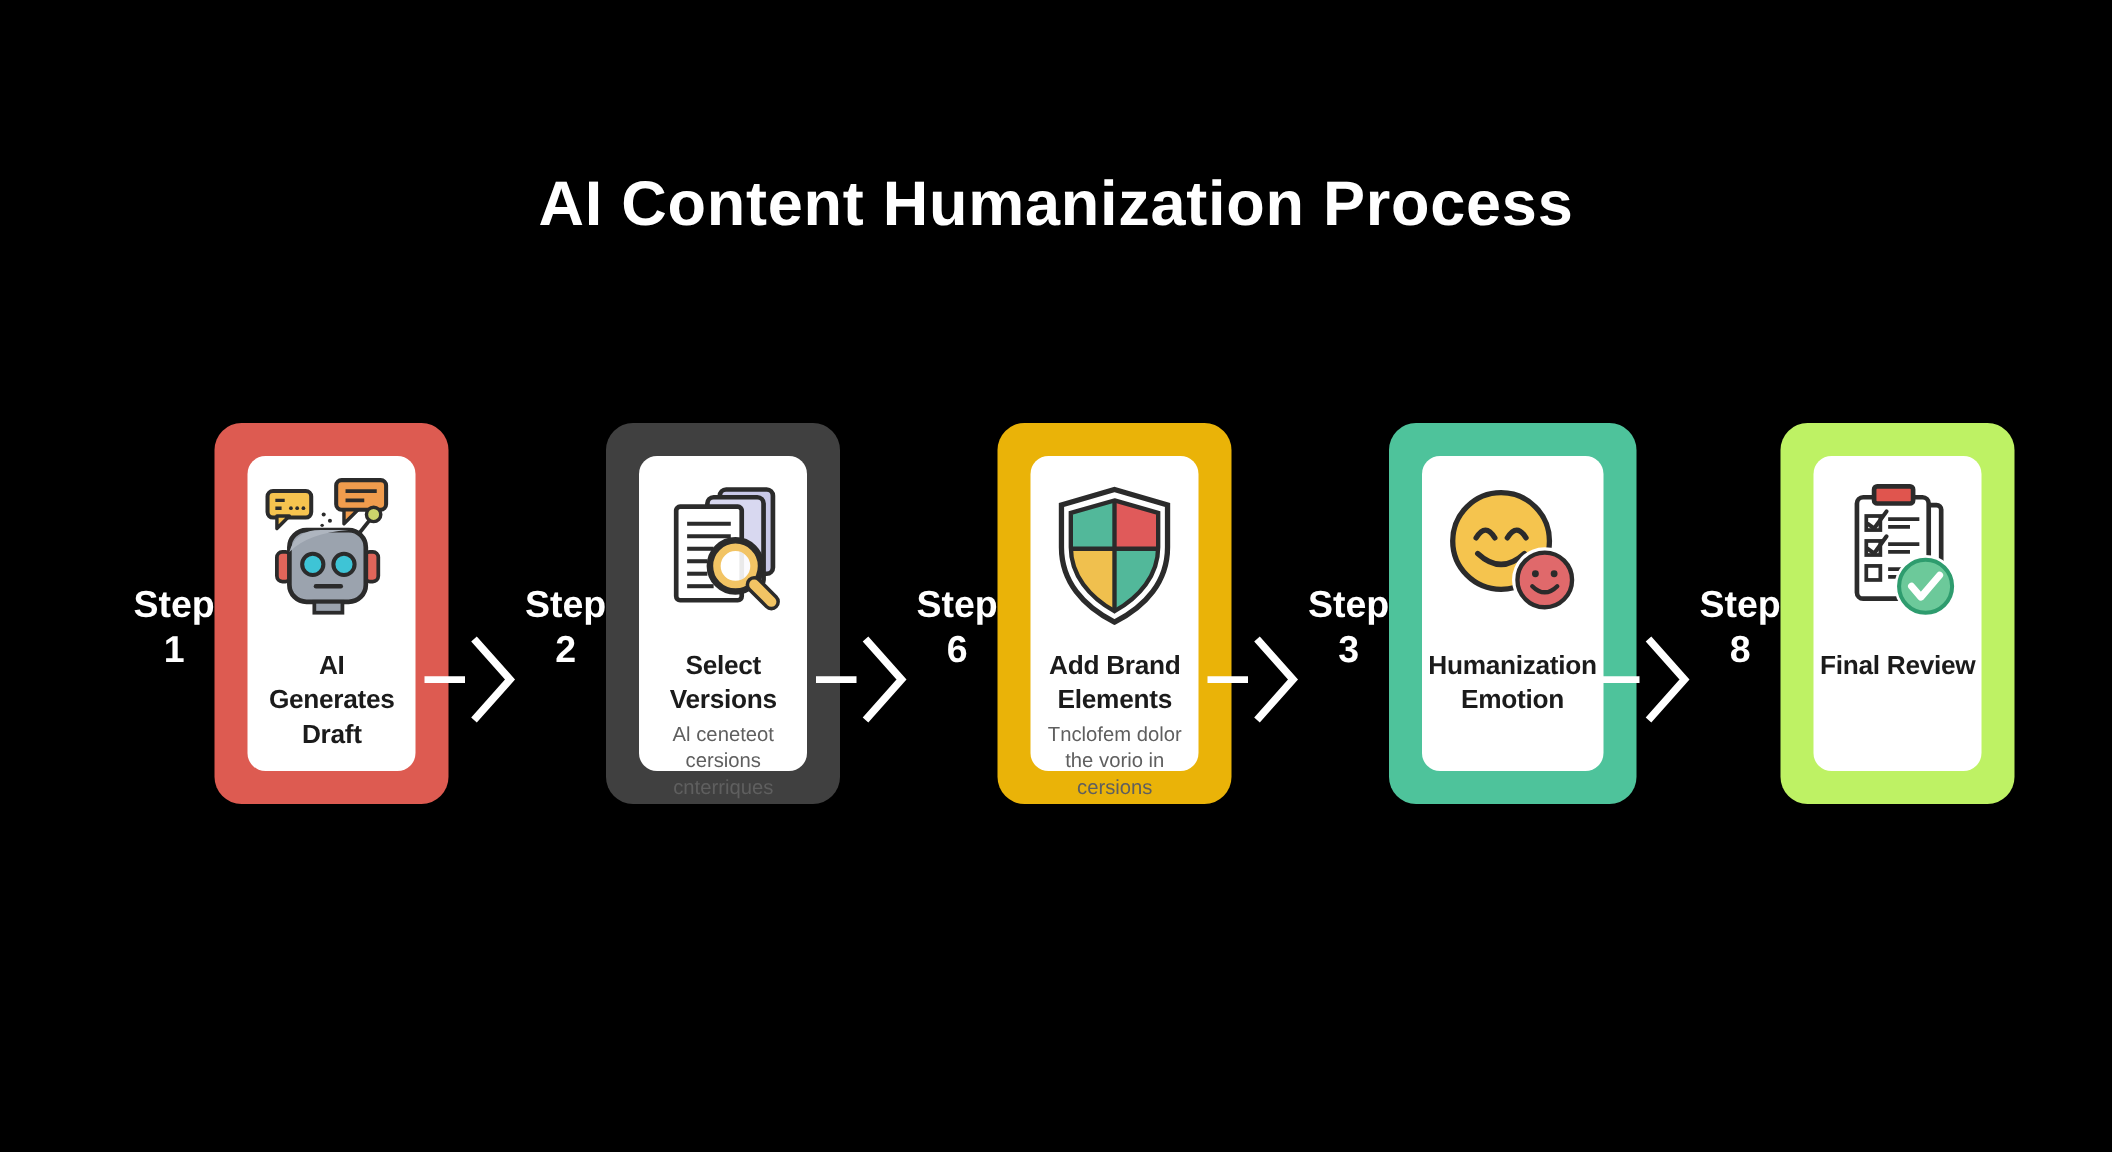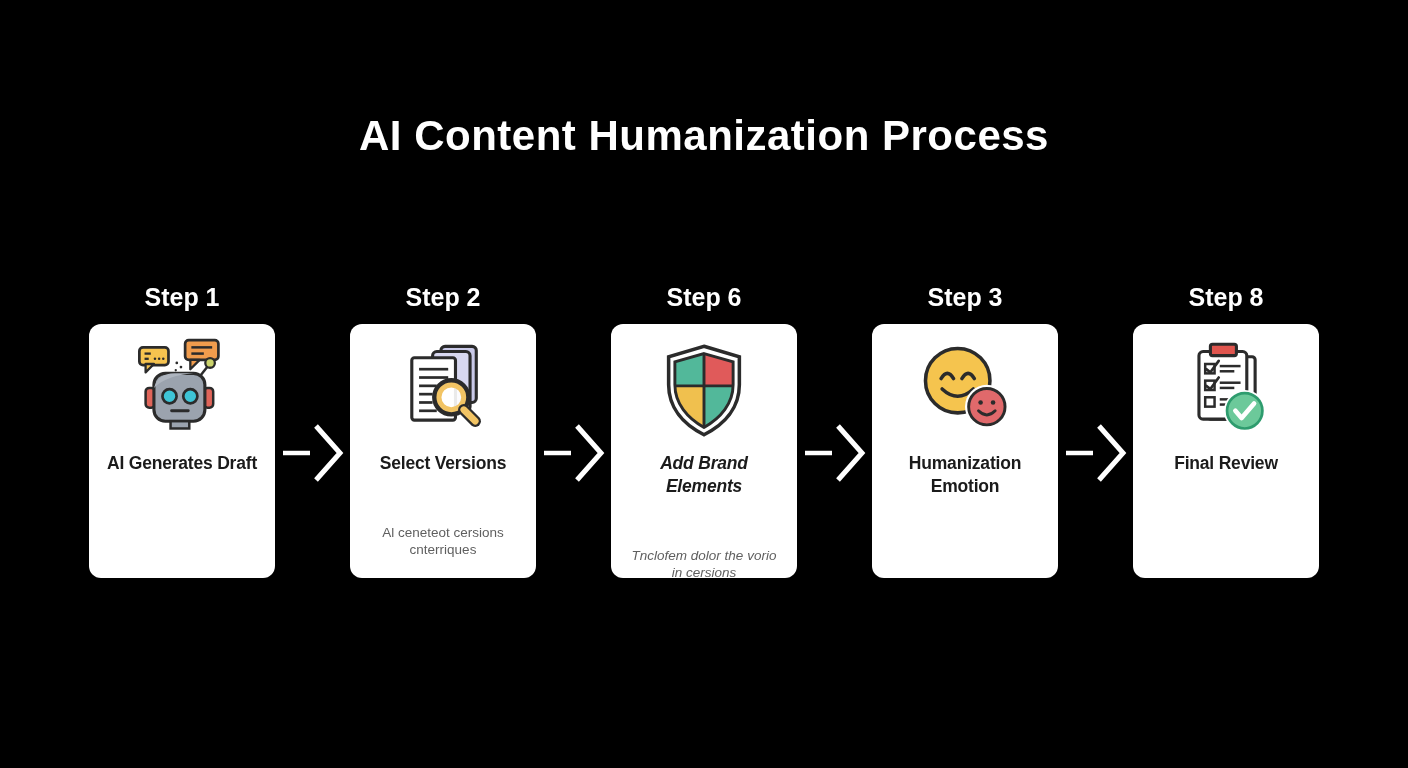--- a/index.html
+++ b/index.html
@@ -23,38 +23,38 @@
   .steps-row{
     position:absolute;
     top:282px;left:0;right:0;
     display:flex;
     justify-content:center;
     align-items:flex-start;
   }
   .step-col{
     width:186px;
     display:flex;
-    flex-direction:column;
+    flex-direction:row;
     align-items:center;
   }
   .step-label{
     color:#fff;
     font-size:25px;
     font-weight:700;
     height:30px;
     line-height:30px;
     margin-bottom:12px;
     text-align:center;
   }
   .step-card{
     width:186px;
     height:254px;
     border-radius:18px;
     box-sizing:border-box;
-    padding:0;
+    padding:22px;
   }
   .card-inner{
     background:#fff;
     border-radius:12px;
     width:100%;
     height:100%;
     box-sizing:border-box;
     display:flex;
     flex-direction:column;
     align-items:center;
@@ -78,21 +78,20 @@
     text-align:center;
     margin:2px 0 3px 0;
     max-width:162px;
   }
   .card-subtitle{
     color:#5f5f5f;
     font-size:13.5px;
     line-height:1.3;
     text-align:center;
     max-width:152px;
-    margin-top:46px;
   }
   .arrow-col{
     width:75px;
     display:flex;
     justify-content:center;
     margin-top:140px;
   }
 </style>
 </head>
 <body style="background: rgb(0, 0, 0);">
@@ -150,21 +149,21 @@
 
   <div class="arrow-col">
     <svg width="66" height="62" viewBox="0 0 66 62">
       <line x1="3" y1="31" x2="30" y2="31" stroke="#fff" stroke-width="4.5"></line>
       <polyline points="36,4 60,31 36,58" fill="none" stroke="#fff" stroke-width="5"></polyline>
     </svg>
   </div>
 
   <div class="step-col">
     <div class="step-label">Step 2</div>
-    <div class="step-card" style="background: #7dd3fc;">
+    <div class="step-card" style="background: #404040;">
       <div class="card-inner">
         <div class="icon-wrap">
           <svg viewBox="0 0 100 100">
             <rect x="48" y="8" width="34" height="54" rx="4" fill="#C9C9E8" stroke="#2b2b2b" stroke-width="3"></rect>
             <rect x="40" y="13" width="36" height="57" rx="4" fill="#D8D8F0" stroke="#2b2b2b" stroke-width="3"></rect>
             <rect x="20" y="19" width="42" height="60" rx="2.5" fill="#fff" stroke="#2b2b2b" stroke-width="3"></rect>
             <line x1="27" y1="30" x2="55" y2="30" stroke="#2b2b2b" stroke-width="2.6"></line>
             <line x1="27" y1="38" x2="55" y2="38" stroke="#2b2b2b" stroke-width="2.6"></line>
             <line x1="27" y1="46" x2="44" y2="46" stroke="#2b2b2b" stroke-width="2.6"></line>
             <line x1="27" y1="54" x2="40" y2="54" stroke="#2b2b2b" stroke-width="2.6"></line>
@@ -186,21 +185,21 @@
 
   <div class="arrow-col">
     <svg width="66" height="62" viewBox="0 0 66 62">
       <line x1="3" y1="31" x2="30" y2="31" stroke="#fff" stroke-width="4.5"></line>
       <polyline points="36,4 60,31 36,58" fill="none" stroke="#fff" stroke-width="5"></polyline>
     </svg>
   </div>
 
   <div class="step-col">
     <div class="step-label">Step 6</div>
-    <div class="step-card" style="background: #a16207; font-style: italic;">
+    <div class="step-card" style="background: #eab308;">
       <div class="card-inner">
         <div class="icon-wrap">
           <svg viewBox="0 0 100 100">
             <defs>
               <clipPath id="shieldClip">
                 <path d="M50 15 L78 23 V45 C78 63 66 77 50 86 C34 77 22 63 22 45 V23 Z"></path>
               </clipPath>
             </defs>
             <path d="M50 8 L84 18 V45 C84 67 70 83 50 93 C30 83 16 67 16 45 V18 Z" fill="#fff" stroke="#2b2b2b" stroke-width="3.4"></path>
             <g clip-path="url(#shieldClip)">
@@ -252,21 +251,21 @@
 
   <div class="arrow-col">
     <svg width="66" height="62" viewBox="0 0 66 62">
       <line x1="3" y1="31" x2="30" y2="31" stroke="#fff" stroke-width="4.5"></line>
       <polyline points="36,4 60,31 36,58" fill="none" stroke="#fff" stroke-width="5"></polyline>
     </svg>
   </div>
 
   <div class="step-col">
     <div class="step-label">Step 8</div>
-    <div class="step-card" style="background: #0c4a6e;">
+    <div class="step-card" style="background: #bef264;">
       <div class="card-inner">
         <div class="icon-wrap">
           <svg viewBox="0 0 100 100">
             <rect x="32" y="18" width="46" height="60" rx="3" fill="#fff" stroke="#2b2b2b" stroke-width="3"></rect>
             <rect x="24" y="13" width="46" height="65" rx="4" fill="#fff" stroke="#2b2b2b" stroke-width="3"></rect>
             <rect x="35" y="6" width="25" height="11" rx="2" fill="#E0554E" stroke="#2b2b2b" stroke-width="3"></rect>
 
             <rect x="30" y="25" width="9" height="9" fill="#fff" stroke="#2b2b2b" stroke-width="2.4"></rect>
             <path d="M31 30 L35 33 L43 22" fill="none" stroke="#2b2b2b" stroke-width="2.6" stroke-linecap="round" stroke-linejoin="round"></path>
             <line x1="44" y1="27" x2="64" y2="27" stroke="#2b2b2b" stroke-width="2.4"></line>

